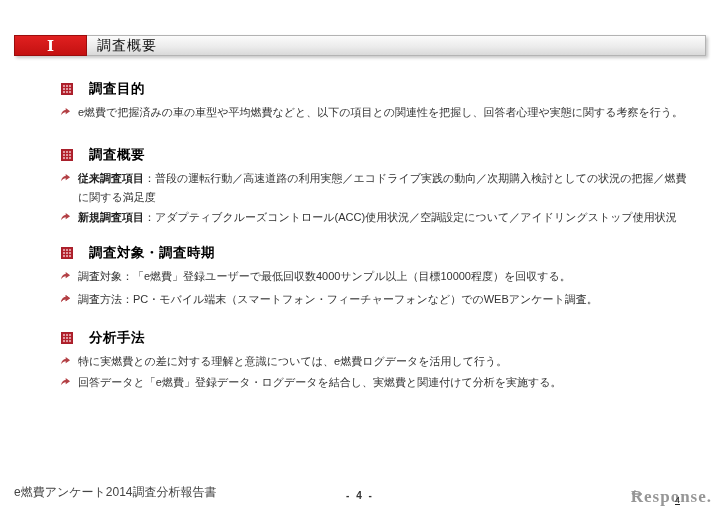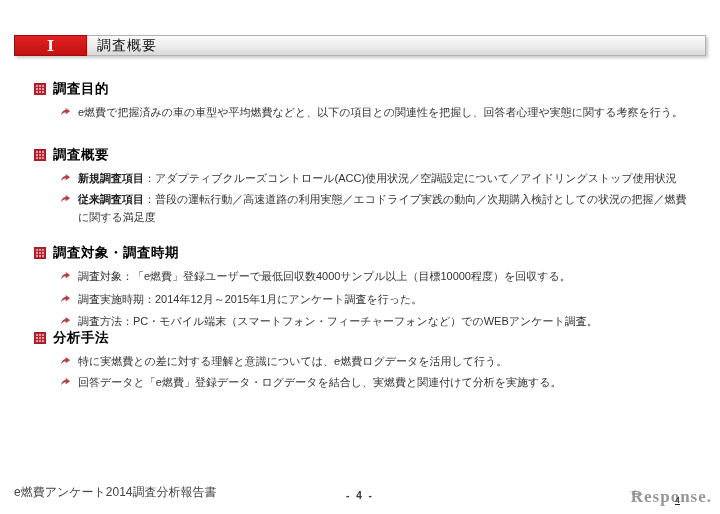--- a/index.html
+++ b/index.html
@@ -22,21 +22,21 @@
     border:1px solid #9b0d0d;box-sizing:border-box;
     display:flex;align-items:center;justify-content:center;
   }
   .numbox span{color:#fff;font-family:"Liberation Serif","DejaVu Serif",serif;font-size:15px;font-weight:700;}
   .bar-title{
     position:absolute;left:82px;top:0;height:19px;display:flex;align-items:center;
     font-size:14px;font-weight:400;color:#111;letter-spacing:1px;
   }
   
   .section{position:absolute;left:34px;width:660px;}
-  .sec-head{display:flex;align-items:center;gap:7px;height:18px;}
+  .sec-head{display:flex;align-items:center;gap:16px;height:18px;margin-left:27px;}
   .grid-icon{
     width:12px;height:12px;flex:0 0 12px;
     background:
       repeating-linear-gradient(0deg,rgba(178,30,40,.95) 0 1px,rgba(0,0,0,0) 1px 3px),
       repeating-linear-gradient(90deg,#b22230 0 1px,#e09aa0 1px 3px);
     border:1px solid #a81f2b;box-sizing:border-box;
   }
   .sec-title{font-size:13.5px;font-weight:700;color:#000;letter-spacing:.5px;}
   .bullets{margin-top:5px;}
   .bullet{
@@ -99,29 +99,29 @@
       <span class="grid-icon"></span>
       <span class="sec-title">調査概要</span>
     </div>
     <div class="bullets">
       <div class="bullet">
         <span class="arrow">
             <svg viewBox="0 0 12 12">
               <path fill="currentColor" d="M1 10 C2 6 4 4.6 6.2 4.4 L6.2 2.2 L11 5.6 L6.2 9 L6.2 6.8 C4.4 6.9 2.6 8 1 10 Z"></path>
             </svg>
           </span>
-        <span class="b-bold">新規調査項目</span><span>：アダプティブクルーズコントロール(ACC)使用状況／空調設定について／アイドリングストップ使用状況</span>
+        <span class="b-bold">従来調査項目</span><span>：普段の運転行動／高速道路の利用実態／エコドライブ実践の動向／次期購入検討としての状況の把握／燃費に関する満足度</span>
       </div>
       <div class="bullet">
         <span class="arrow">
             <svg viewBox="0 0 12 12">
               <path fill="currentColor" d="M1 10 C2 6 4 4.6 6.2 4.4 L6.2 2.2 L11 5.6 L6.2 9 L6.2 6.8 C4.4 6.9 2.6 8 1 10 Z"></path>
             </svg>
           </span>
-        <span class="b-bold">従来調査項目</span><span>：普段の運転行動／高速道路の利用実態／エコドライブ実践の動向／次期購入検討としての状況の把握／燃費に関する満足度</span>
+        <span class="b-bold">新規調査項目</span><span>：アダプティブクルーズコントロール(ACC)使用状況／空調設定について／アイドリングストップ使用状況</span>
       </div>
     </div>
   </div>
 
   <div class="section sp3" style="top:244px">
     <div class="sec-head">
       <span class="grid-icon"></span>
       <span class="sec-title">調査対象・調査時期</span>
     </div>
     <div class="bullets">
@@ -132,21 +132,20 @@
             </svg>
           </span>
         <span>調査対象：「e燃費」登録ユーザーで最低回収数4000サンプル以上（目標10000程度）を回収する。</span>
       </div>
       <div class="bullet">
         <span class="arrow">
             <svg viewBox="0 0 12 12">
               <path fill="currentColor" d="M1 10 C2 6 4 4.6 6.2 4.4 L6.2 2.2 L11 5.6 L6.2 9 L6.2 6.8 C4.4 6.9 2.6 8 1 10 Z"></path>
             </svg>
           </span>
-        <span>調査実施時期：2014年12月～2015年1月にアンケート調査を行った。</span>
       </div>
       <div class="bullet">
         <span class="arrow">
             <svg viewBox="0 0 12 12">
               <path fill="currentColor" d="M1 10 C2 6 4 4.6 6.2 4.4 L6.2 2.2 L11 5.6 L6.2 9 L6.2 6.8 C4.4 6.9 2.6 8 1 10 Z"></path>
             </svg>
           </span>
         <span>調査方法：PC・モバイル端末（スマートフォン・フィーチャーフォンなど）でのWEBアンケート調査。</span>
       </div>
     </div>

